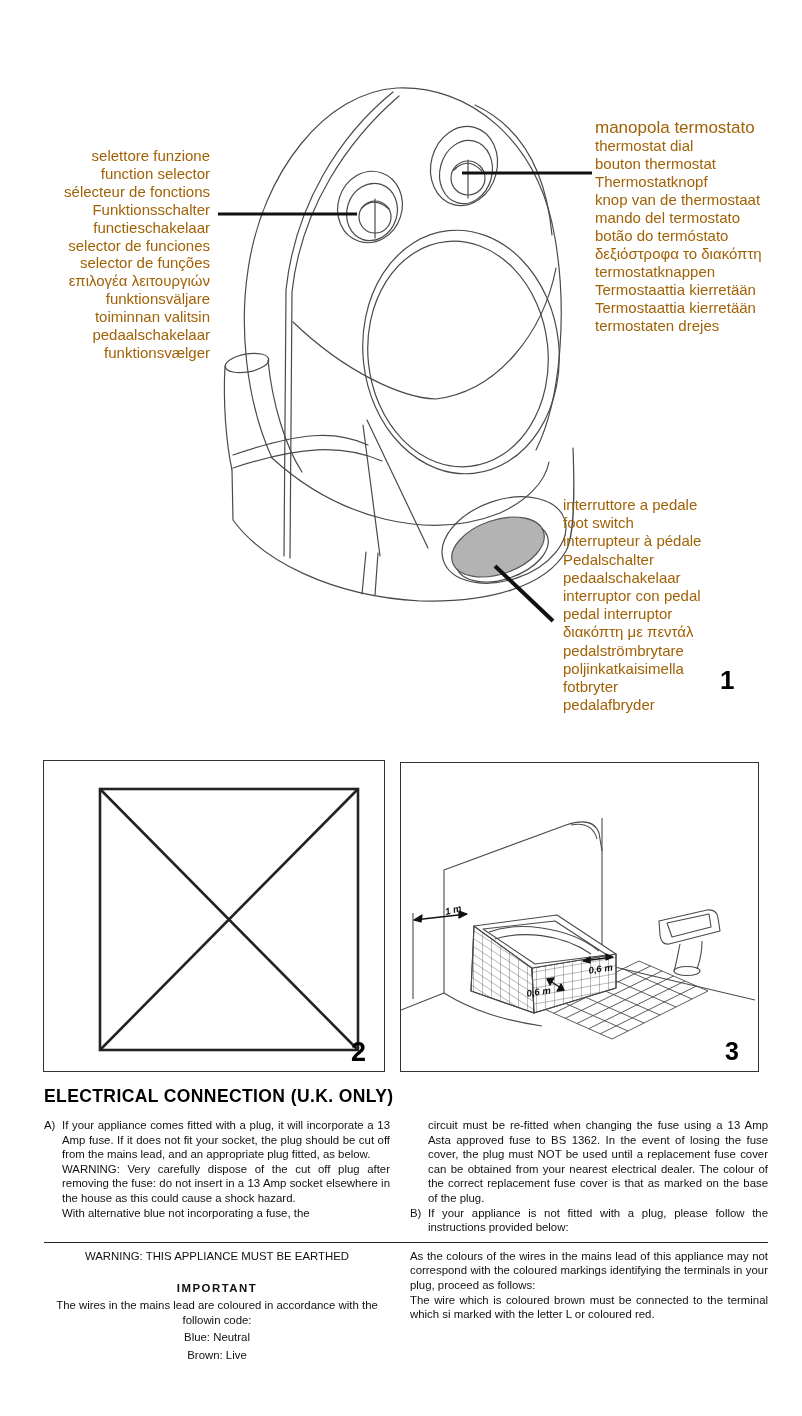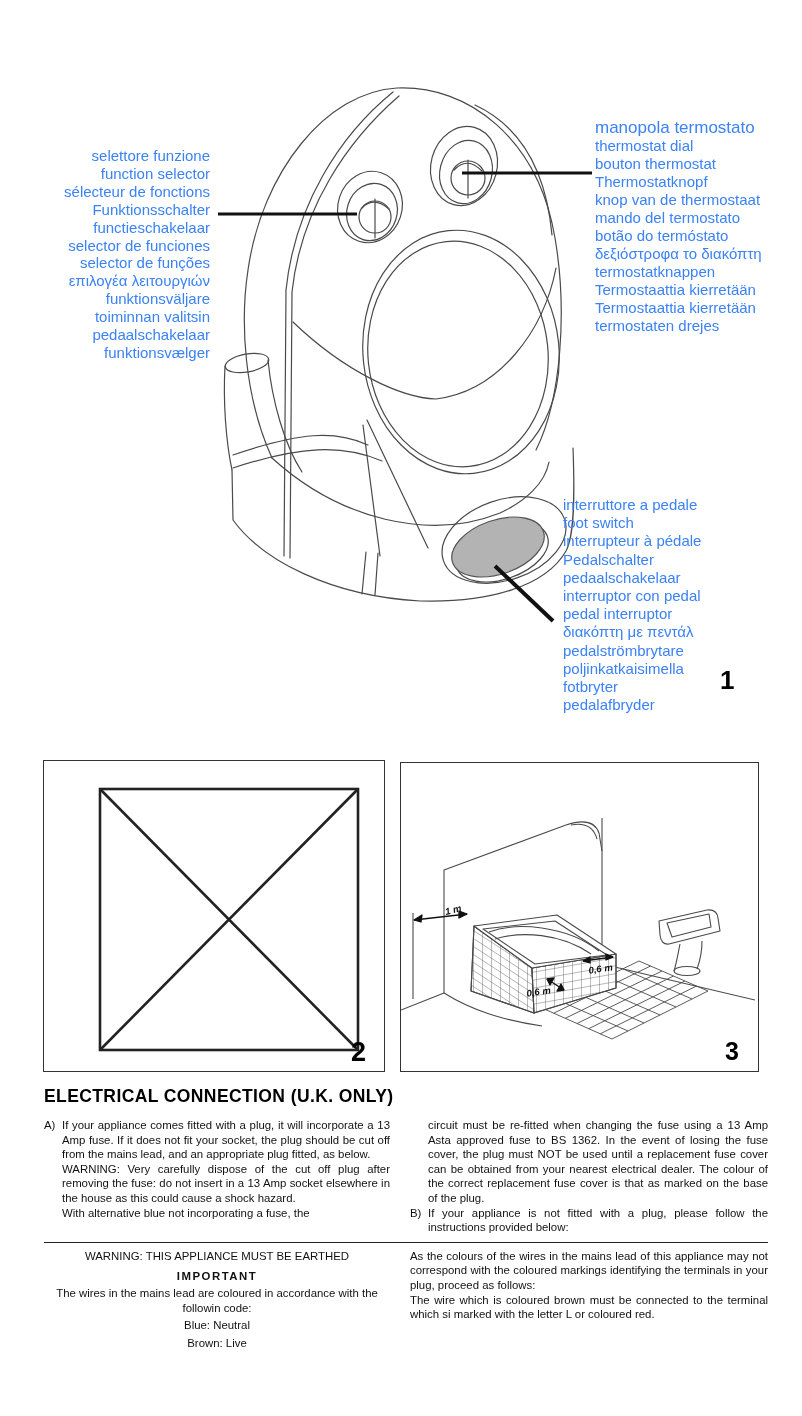--- a/index.html
+++ b/index.html
@@ -3,21 +3,21 @@
 <meta charset="utf-8">
 <style>
   html,body{margin:0;padding:0;}
   body{
     width:802px;height:1416px;position:relative;background:#ffffff;
     font-family:"Liberation Sans", sans-serif;color:#1a1a1a;overflow:hidden;
   }
   
   #fig1{position:absolute;left:0;top:0;width:802px;height:760px;}
   #fig1 svg{position:absolute;left:0;top:0;}
-  .lblblock{position:absolute;font-size:15px;line-height:17.9px;color:#3b82f6;}
+  .lblblock{position:absolute;font-size:15px;line-height:17.9px;color:#a16207;}
   #lbl-function{left:20px;top:147px;width:190px;text-align:right;}
   #lbl-thermo{left:595px;top:119px;width:205px;text-align:left;line-height:18px;}
   #lbl-thermo .li:first-child{font-size:17px;}
   #lbl-foot{left:563px;top:496px;width:190px;text-align:left;line-height:18.2px;}
   .fignum{position:absolute;font-size:26px;font-weight:bold;color:#000;}
   #num1{left:720px;top:665px;}
   
   .figbox{position:absolute;border:1.5px solid #333;background:#fff;}
   #fig2{left:43px;top:760px;width:340px;height:310px;}
   #fig3{left:400px;top:762px;width:357px;height:308px;}
@@ -27,21 +27,21 @@
   #elec-heading{font-size:17.5px;font-weight:bold;letter-spacing:0.4px;margin:0 0 11px 0;color:#000;}
   .cols{display:flex;gap:20px;}
   .colL{width:346px;}
   .colR{width:358px;}
   .bodytxt{font-size:11.4px;line-height:14.6px;text-align:justify;margin:0;color:#111;}
   .hang{position:relative;padding-left:18px;}
   .marker{position:absolute;left:0;top:0;}
   .rule{border:none;border-top:1.7px solid #222;margin:7px 0 6px 0;}
   .centerblock{text-align:center;}
   .centerblock .bodytxt{text-align:center;}
-  .imp{font-weight:bold;letter-spacing:1.5px;margin:6px 0 2px 0;}
+  .imp{font-weight:bold;letter-spacing:1.5px;margin:18px 0 2px 0;}
   .wireline{margin-top:3px;}
 </style>
 </head>
 <body>
 
 <div id="fig1">
 
   <svg width="802" height="760" viewBox="0 0 802 760">
     <g fill="none" stroke="#4a4a4a" stroke-width="1.2" stroke-linecap="round" stroke-linejoin="round">
 

